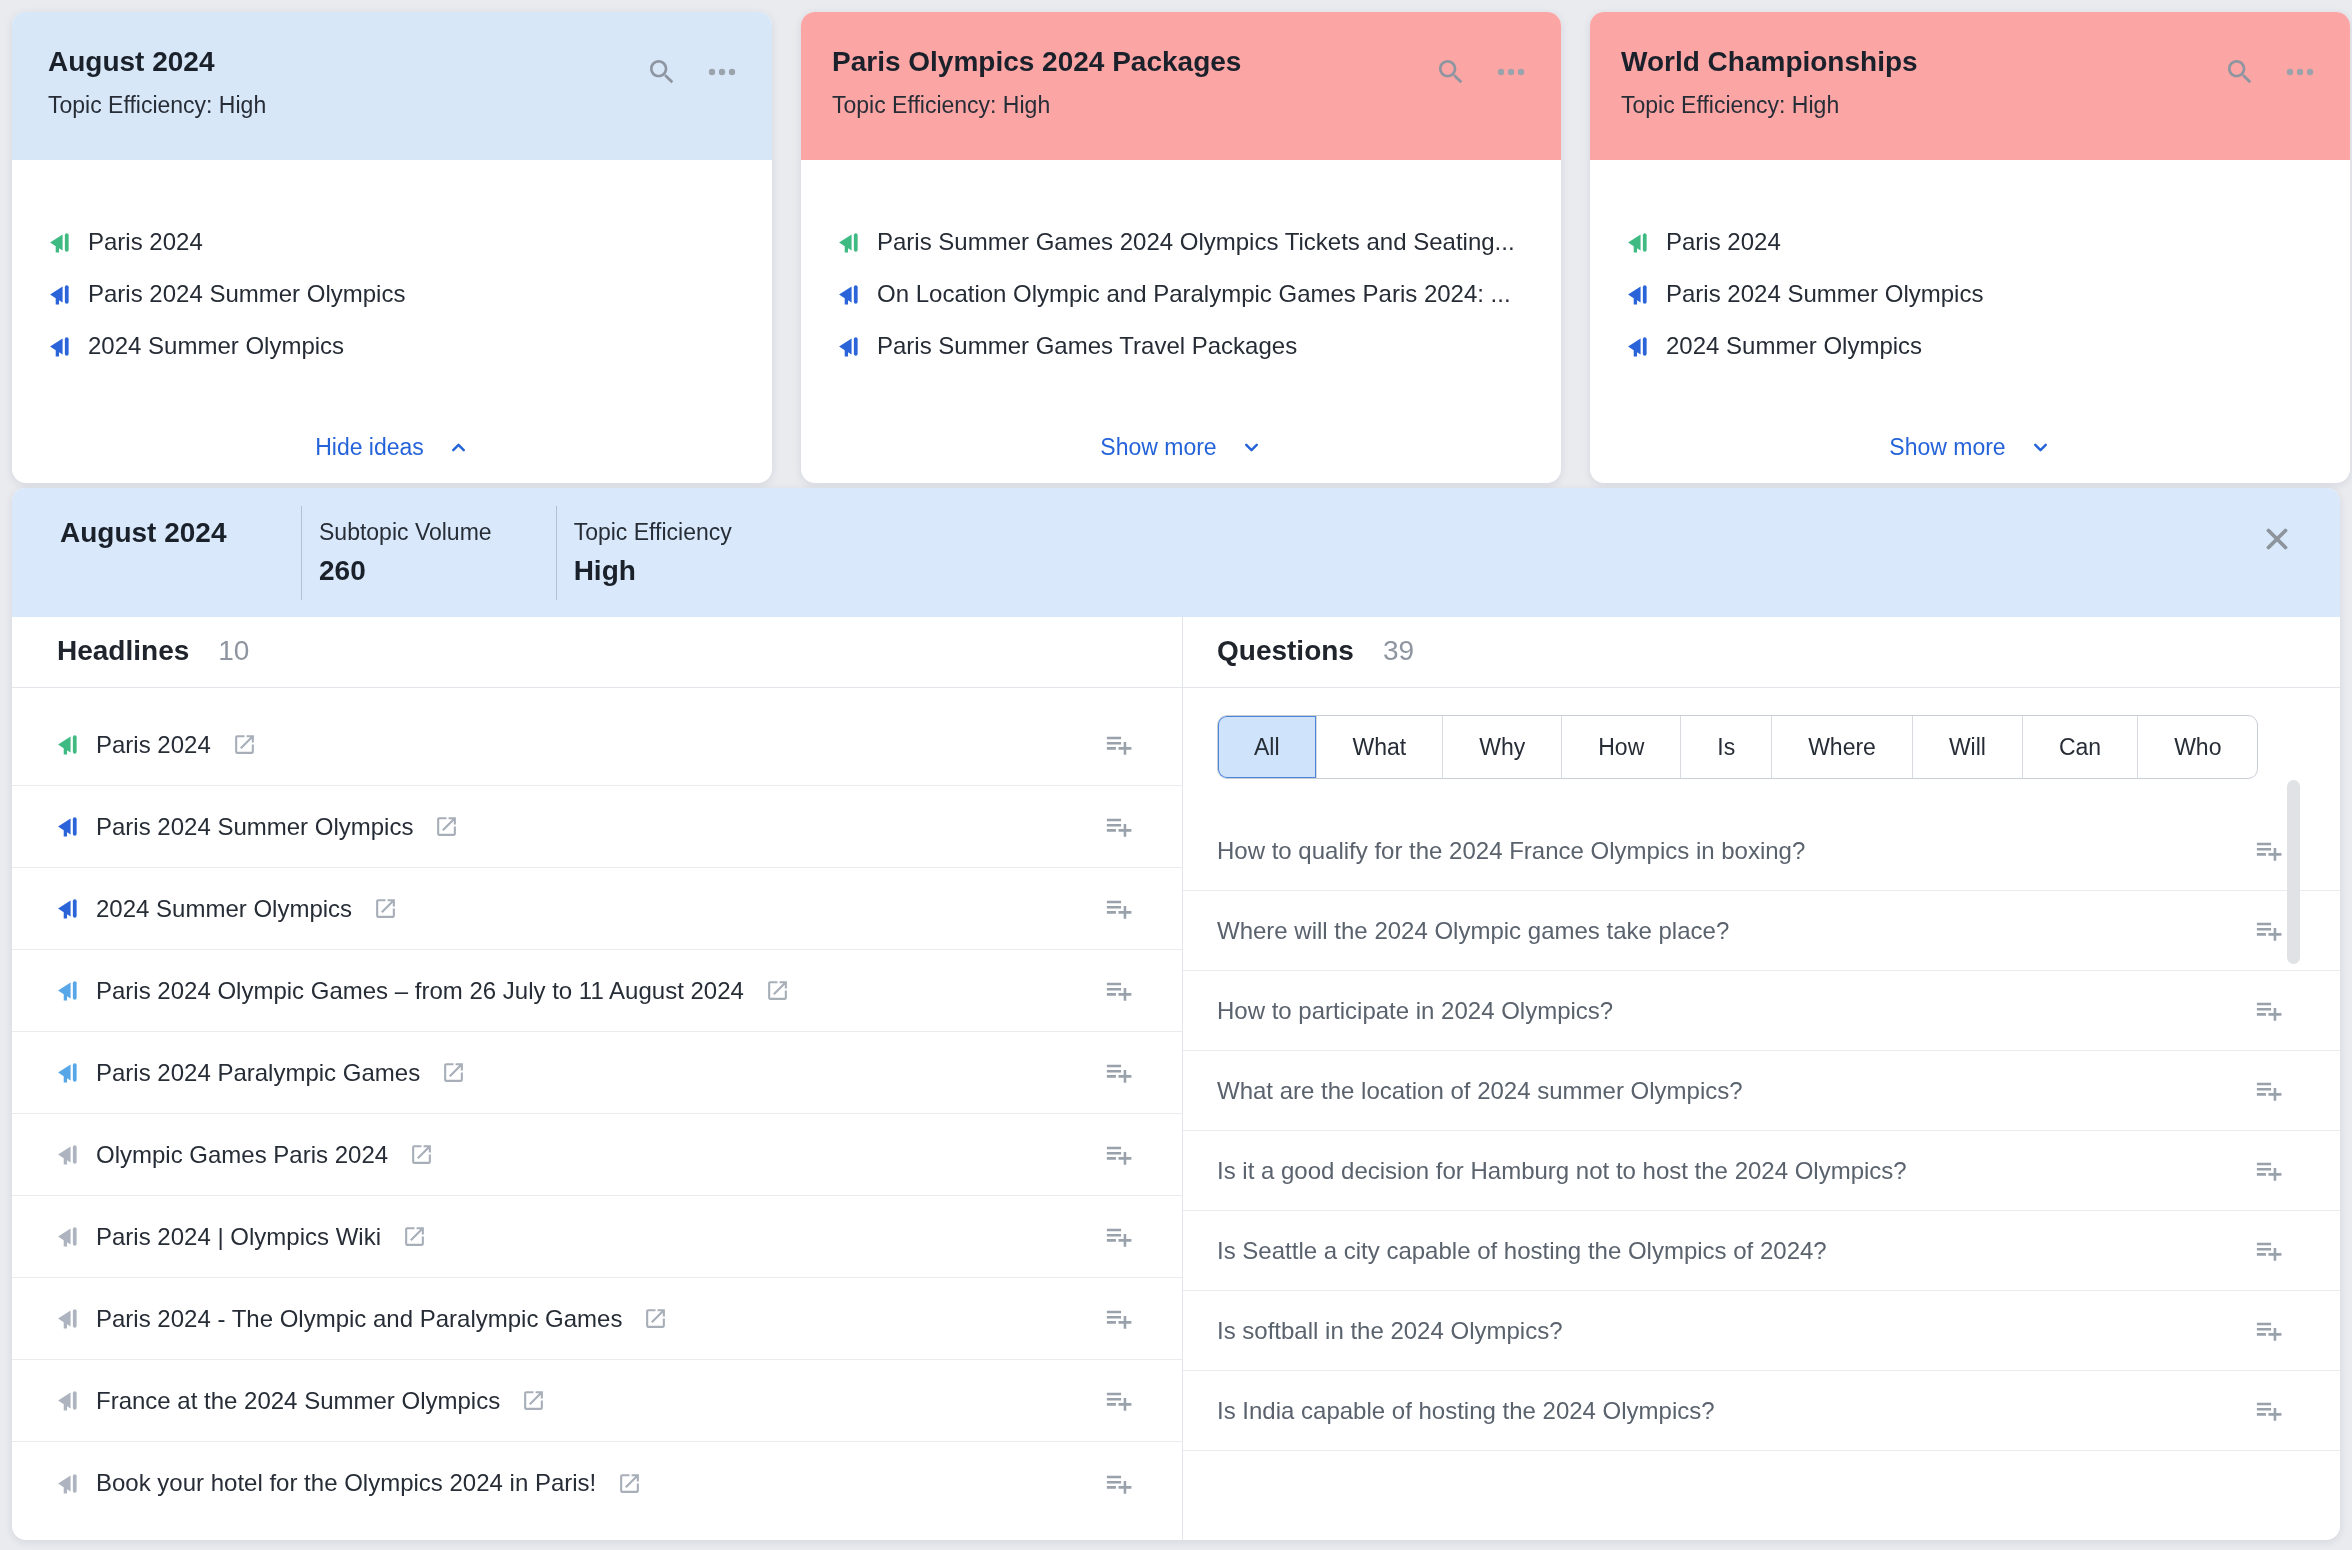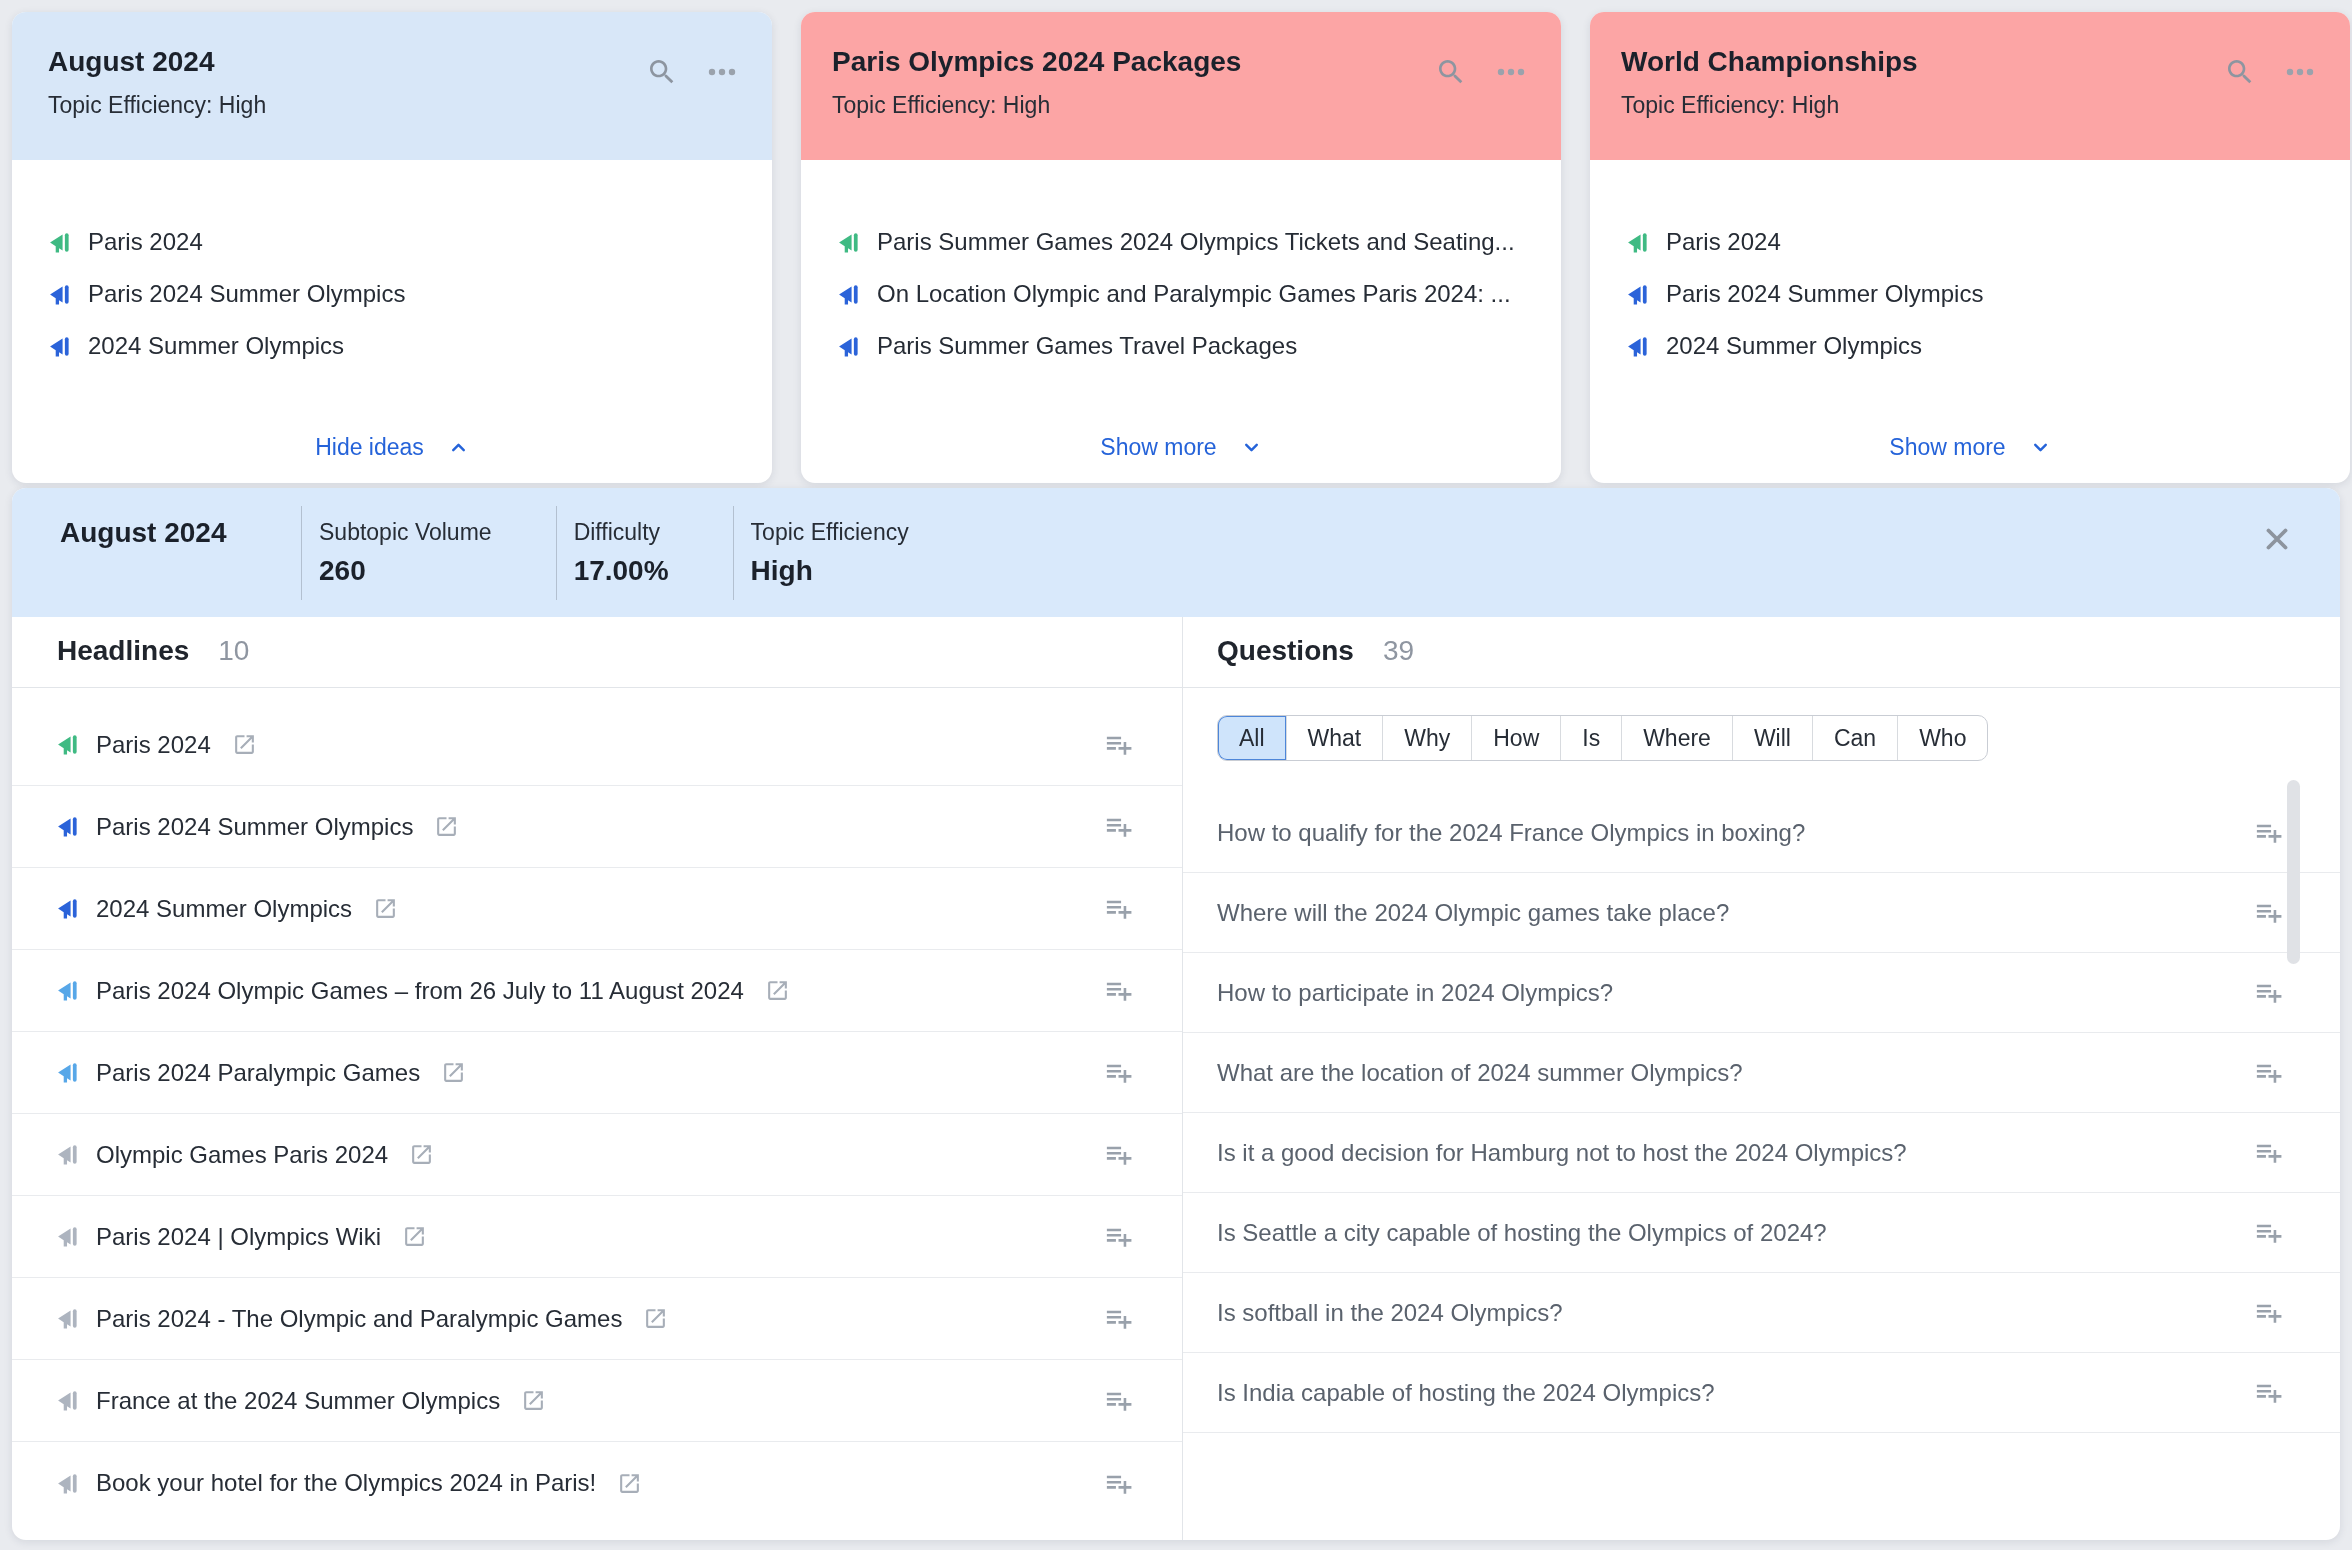--- a/index.html
+++ b/index.html
@@ -55,21 +55,21 @@
   .col-count{font-size:28px;color:#8f96a1;}
 
   .h-list{padding-top:16px;}
   .h-row{height:82px;display:flex;align-items:center;gap:15px;padding:0 48px 0 44px;
          border-bottom:1px solid #e9ebee;box-sizing:border-box;}
   .h-row:last-child{border-bottom:none;}
   .h-text{font-size:24px;color:#272d36;white-space:nowrap;}
 
   .chips{margin:27px 0 0 34px;display:inline-flex;align-self:flex-start;border:1px solid #c9cdd4;
          border-radius:10px;background:#fff;}
-  .chip{height:44px;display:flex;align-items:center;padding:0 21px;font-size:23px;color:#272d36;
+  .chip{height:62px;display:flex;align-items:center;padding:0 36px;font-size:23px;color:#272d36;
         border-left:1px solid #d8dbdf;cursor:pointer;}
   .chip:first-child{border-left:none;border-radius:9px 0 0 9px;}
   .chip:last-child{border-radius:0 9px 9px 0;}
   .chip.sel{background:#cfe4fb;box-shadow:inset 0 0 0 1px #4d86d9;}
 
   .q-list{margin-top:32px;}
   .q-row{height:80px;display:flex;align-items:center;padding:0 56px 0 34px;
          border-bottom:1px solid #e9ebee;box-sizing:border-box;}
   .q-text{font-size:24px;color:#5a626d;white-space:nowrap;}
 
@@ -269,24 +269,20 @@
         </span>
     </div>
   </div>
 
   <div class="panel">
     <div class="panel-h">
       <div class="ph-title">August 2024</div>
       <div class="stat">
         <div class="stat-label">Subtopic Volume</div>
         <div class="stat-value">260</div>
-      </div>
-      <div class="stat">
-        <div class="stat-label">Difficulty</div>
-        <div class="stat-value">17.00%</div>
       </div>
       <div class="stat">
         <div class="stat-label">Topic Efficiency</div>
         <div class="stat-value">High</div>
       </div>
       <span class="icon close-btn">
           <svg viewBox="0 0 24 24">
             <use href="#i-close"></use>
           </svg>
         </span>

